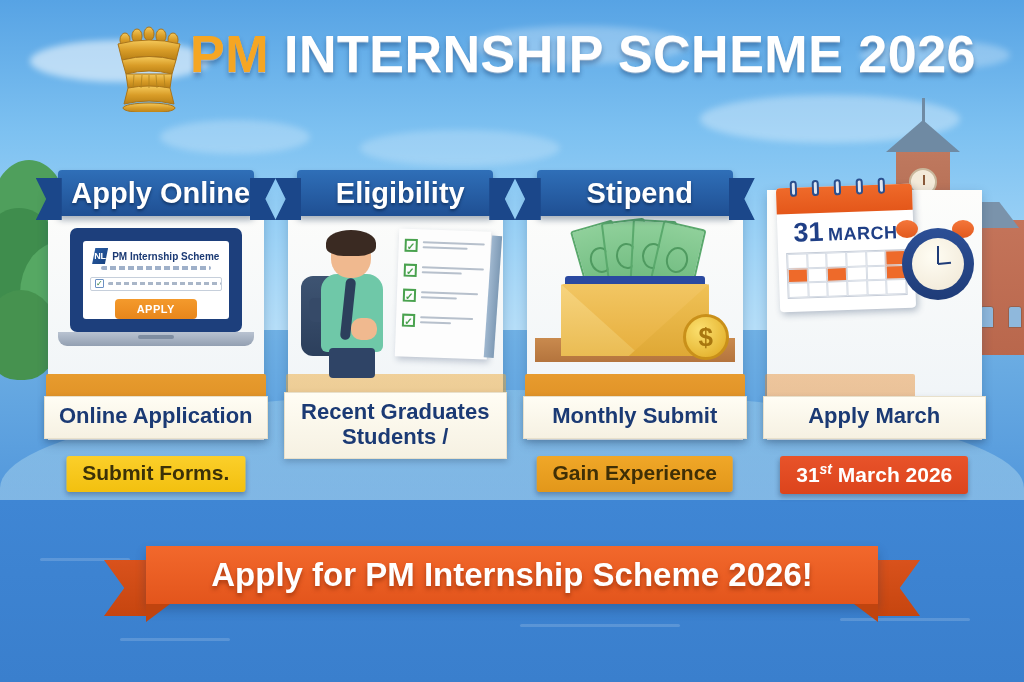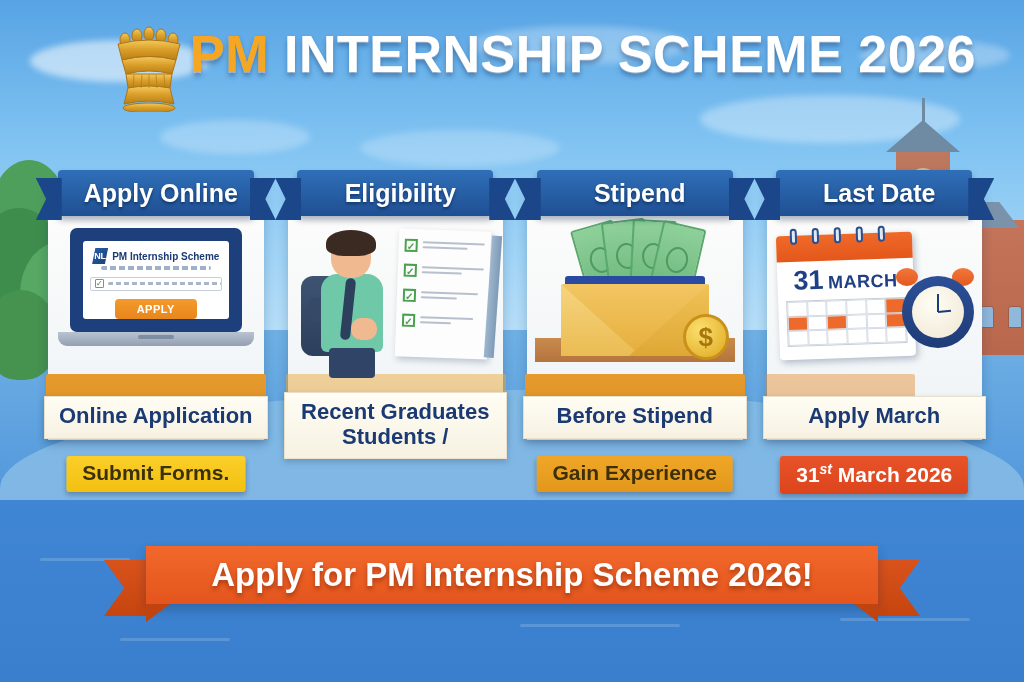--- a/index.html
+++ b/index.html
@@ -119,21 +119,21 @@
   }
   .banner {
     position: relative; z-index: 5;
     width: 196px; height: 46px; margin-top: 2px;
     background: linear-gradient(#2f6fb8, #1f4f93);
     border-radius: 4px;
     display: flex; align-items: center; justify-content: center;
     box-shadow: 0 4px 6px rgba(10,35,70,.35);
   }
   .banner span {
-    color: #fff; font-size: 25px; font-weight: 700;
+    color: #fff; font-size: 29px; font-weight: 700;
     text-shadow: 0 2px 3px rgba(0,20,50,.5);
     margin-left: 10px;
   }
   .banner::before, .banner::after {
     content: ""; position: absolute; top: 8px; width: 26px; height: 42px;
     background: #1b478a;
   }
   .banner::before { left: -22px; clip-path: polygon(0 0, 100% 0, 100% 100%, 0 100%, 40% 50%); }
   .banner::after  { right: -22px; clip-path: polygon(0 0, 100% 0, 60% 50%, 100% 100%, 0 100%); }
 
@@ -514,30 +514,27 @@
         <div class="bill" style="left:96px; top:0px;  transform:rotate(3deg);"></div>
         <div class="bill" style="left:120px;top:4px;  transform:rotate(13deg);"></div>
         <div class="env-back"></div>
         <div class="env-body"></div>
         <div class="env-flapL"></div>
         <div class="env-flapR"></div>
         <div class="coin">$</div>
       </div>
       <div class="shelf"></div>
       <div class="label-plate">
-        <span class="main">Before Stipend</span>
+        <span class="main">Monthly Submit</span>
       </div>
       <div class="badge orange">Gain Experience</div>
     </div>
 
     <div class="card">
       <div class="card-paper"></div>
-      <div class="banner">
-        <span>Last Date</span>
-      </div>
       <div class="art">
         <div class="cal">
           <div class="cal-top"></div>
           <div class="ring" style="left:14px"></div>
           <div class="ring" style="left:36px"></div>
           <div class="ring" style="left:58px"></div>
           <div class="ring" style="left:80px"></div>
           <div class="ring" style="left:102px"></div>
           <div class="cal-date">
             <span class="cal-d31">31</span>

